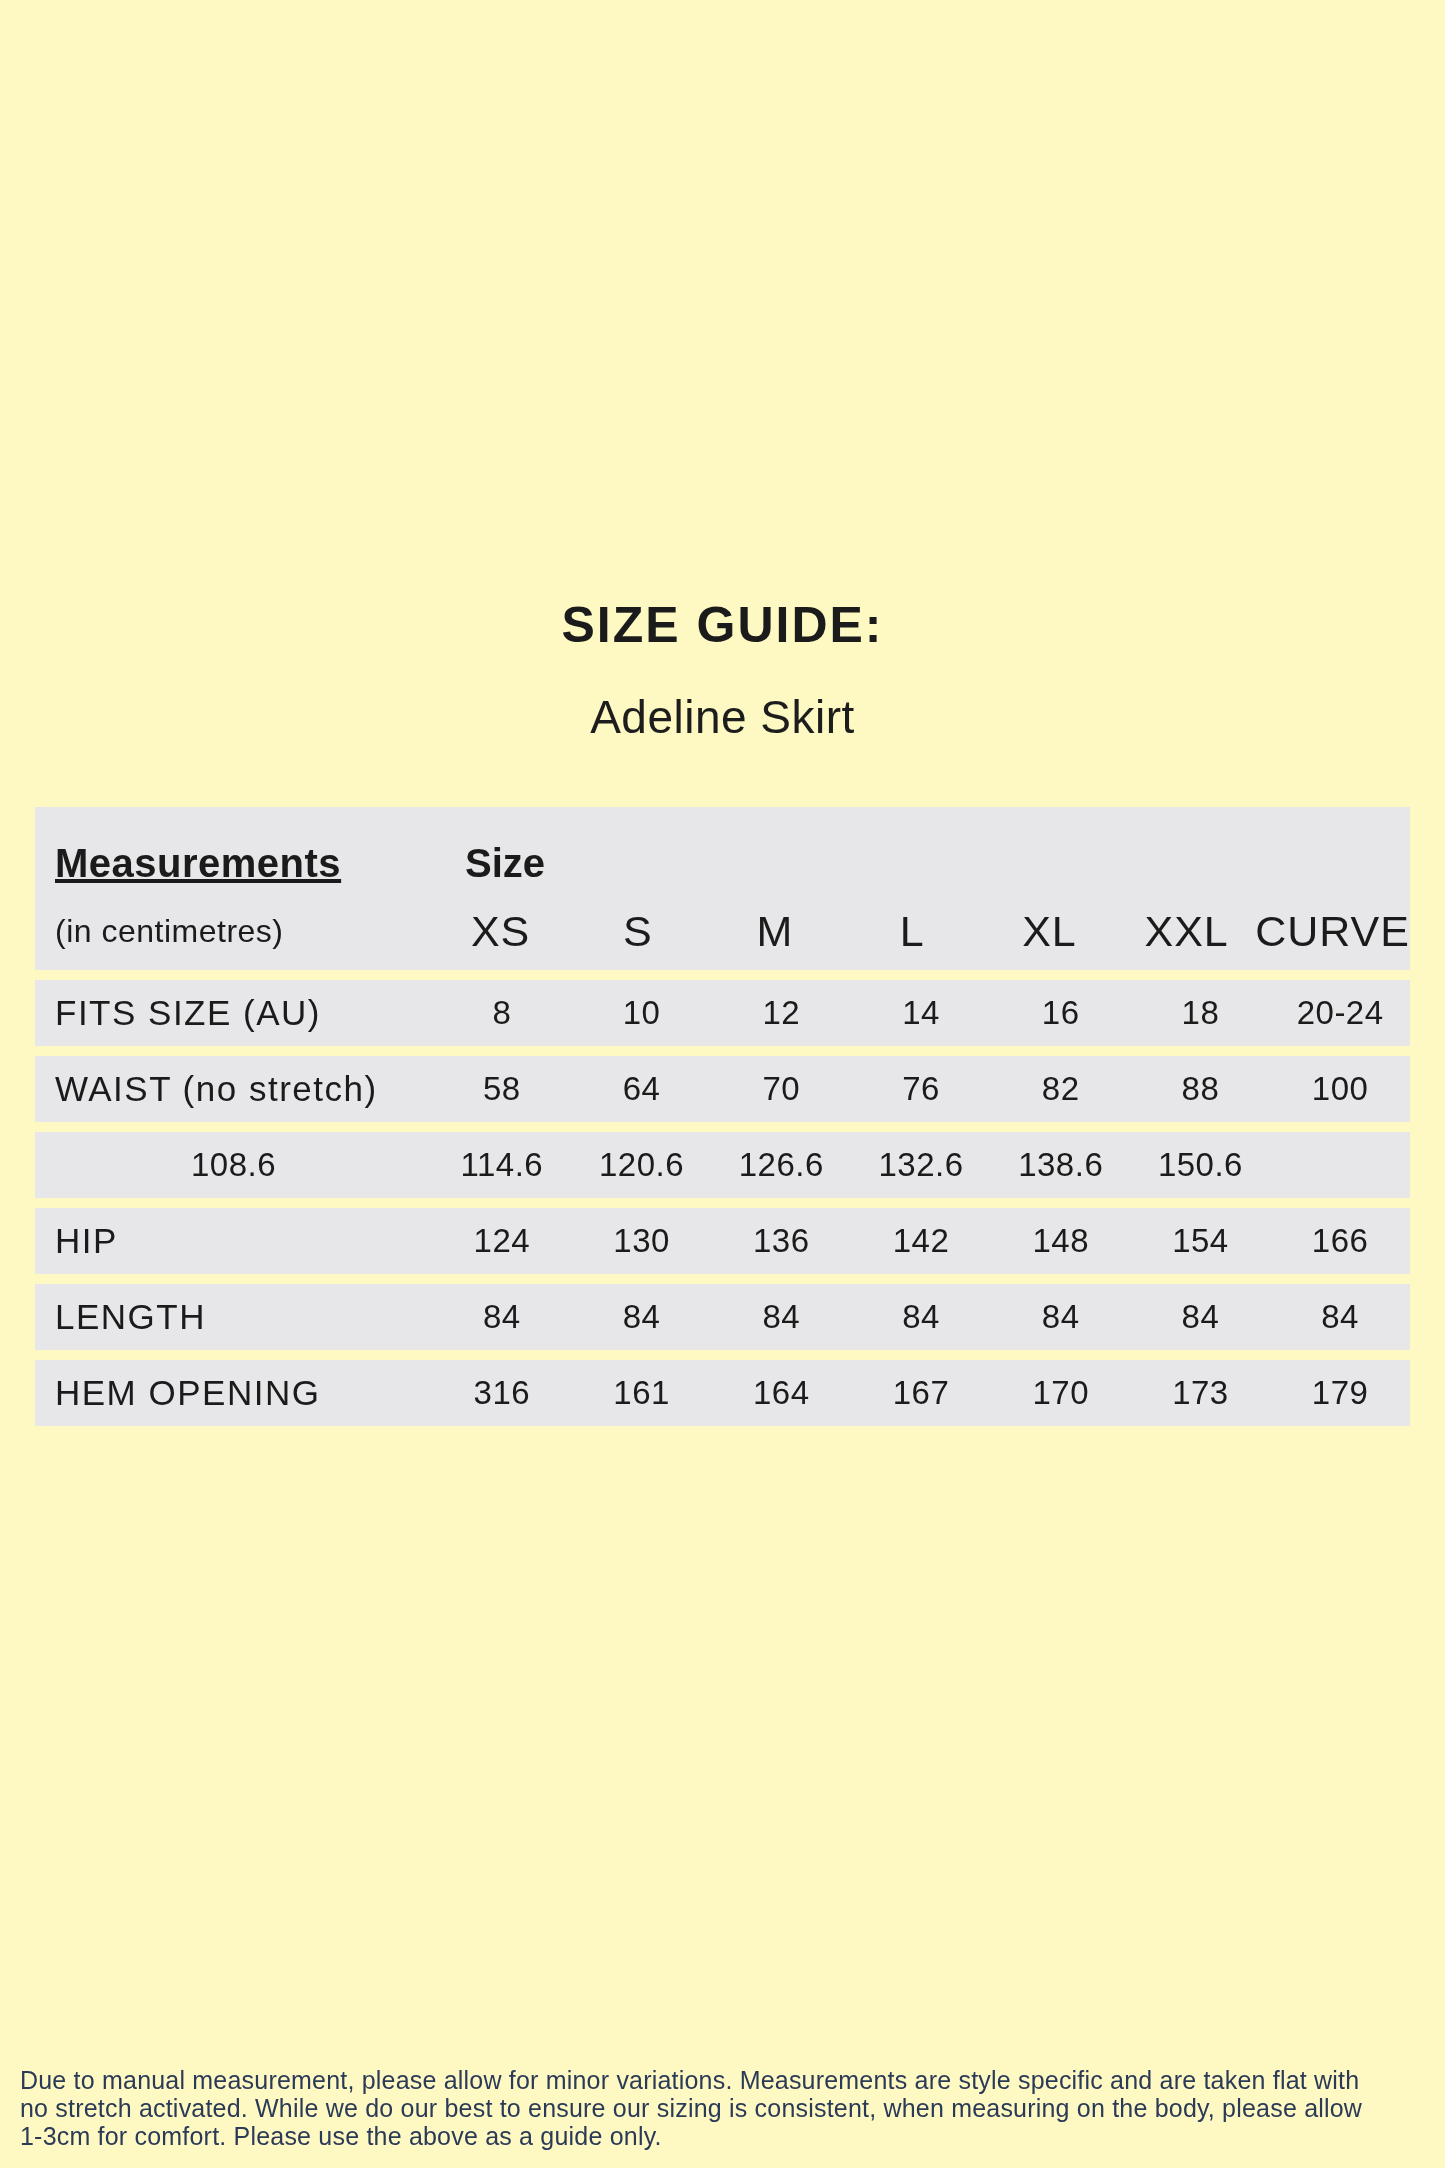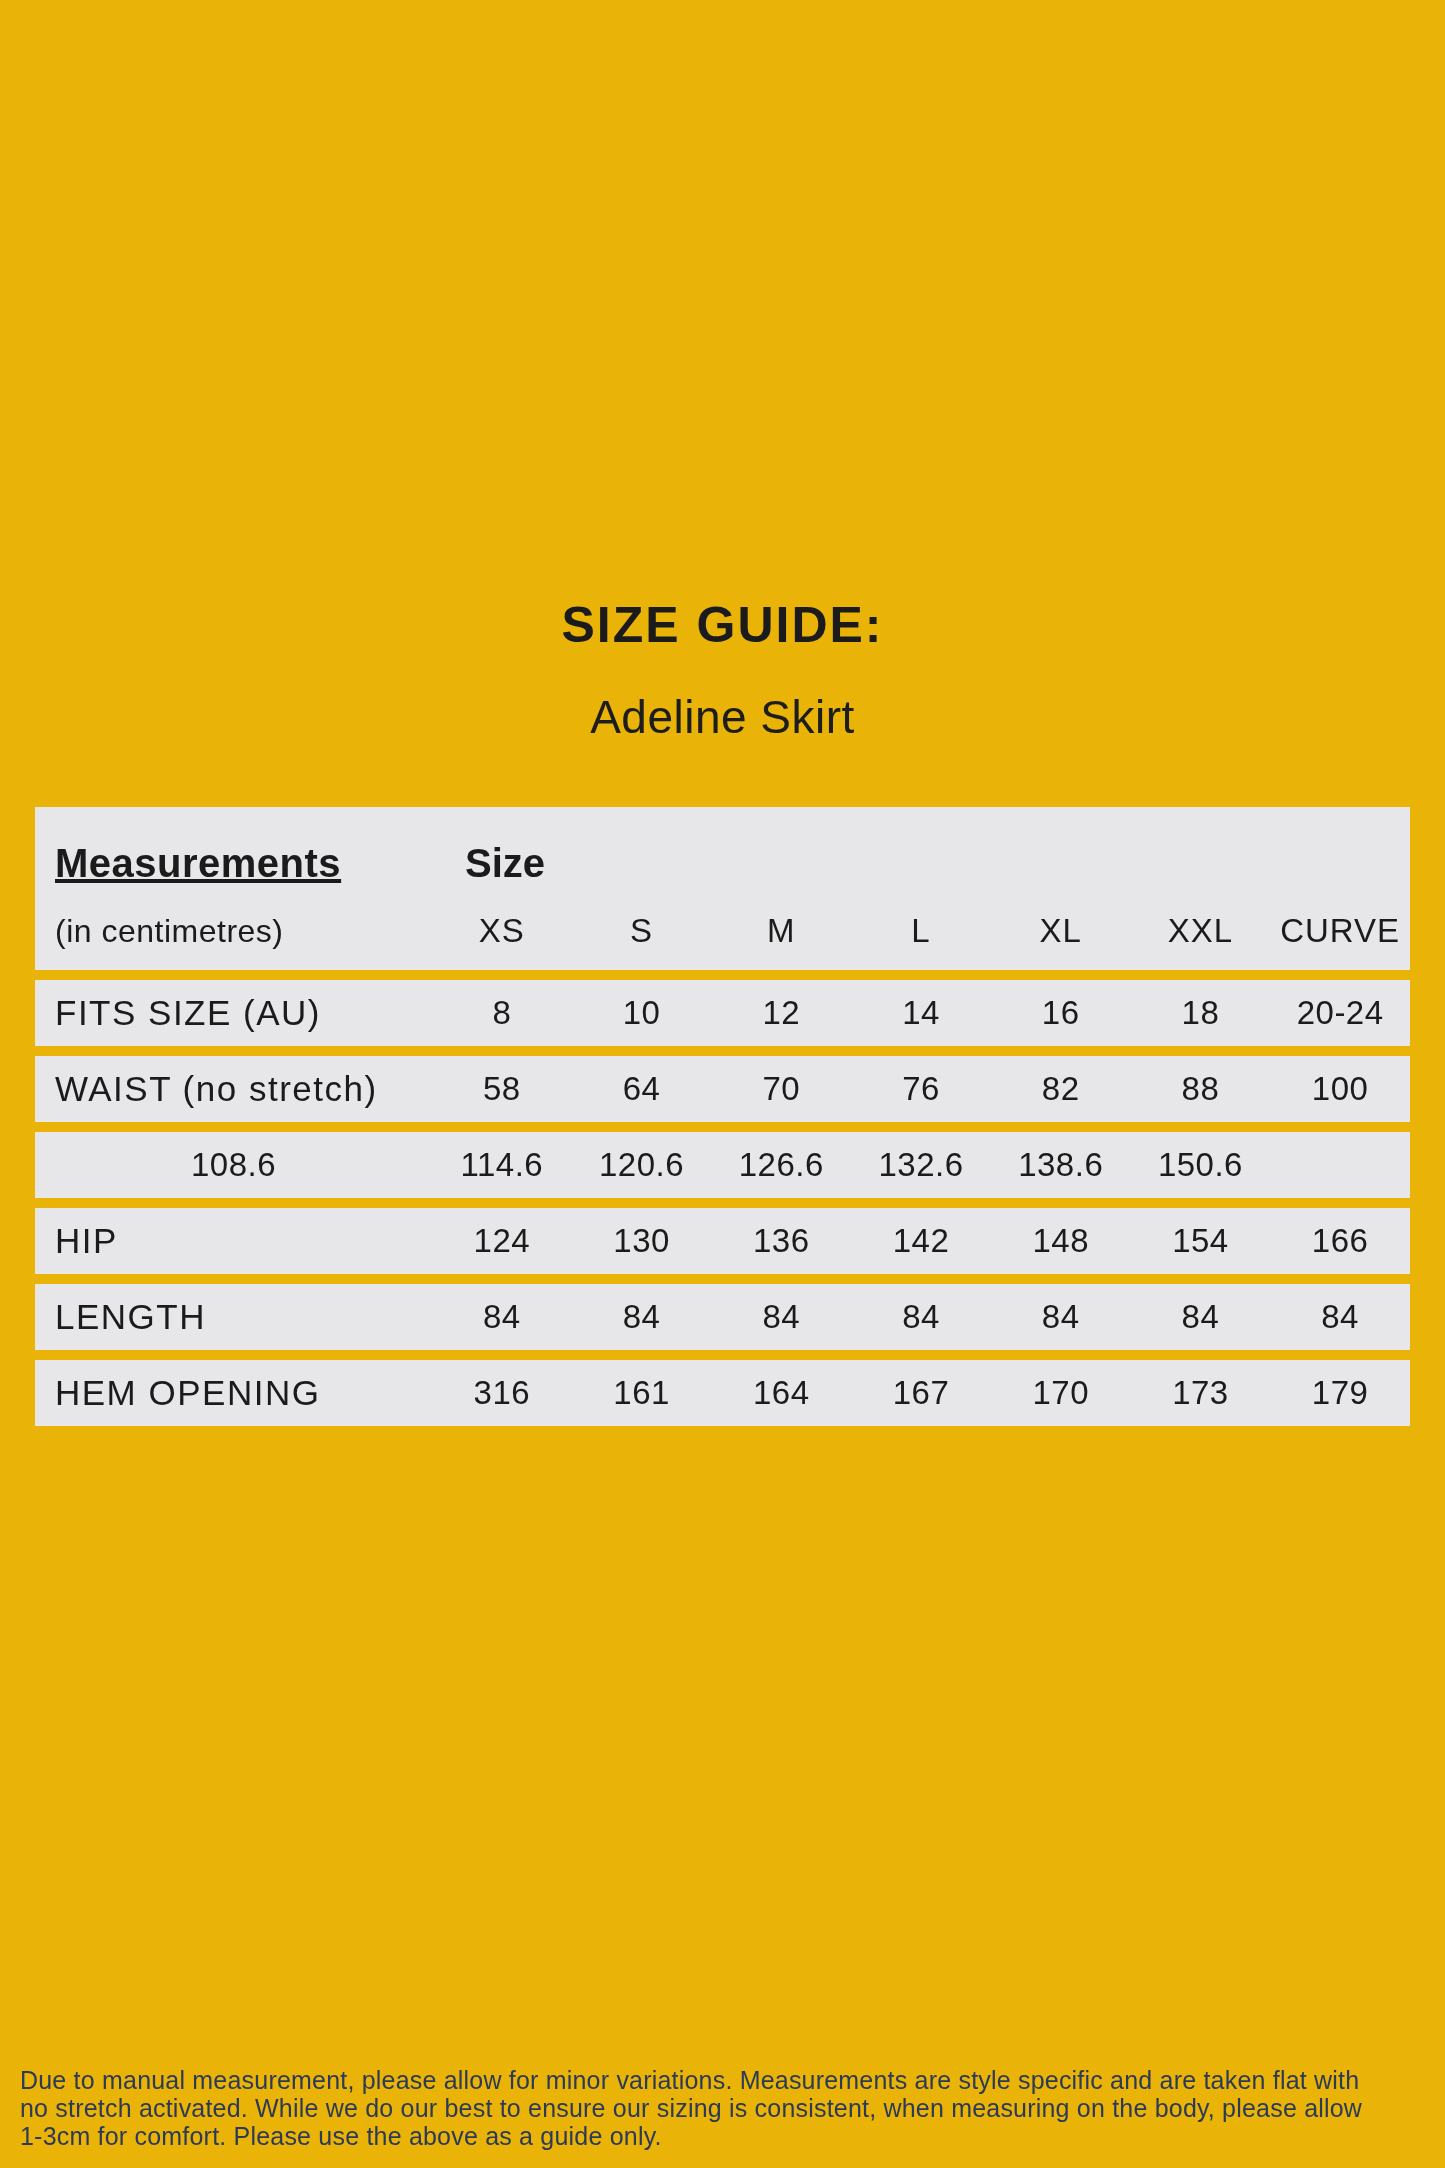--- a/index.html
+++ b/index.html
@@ -2,21 +2,21 @@
 <html><head>
 <meta charset="utf-8">
 <style>
   * { margin:0; padding:0; box-sizing:border-box; }
   html, body {
     width:1445px; height:2168px;
     background:#ffffff;
     font-family:"Liberation Sans", sans-serif;
     color:#1b1b1b;
   }
-  .page { position:relative; width:1445px; height:2168px; overflow:hidden; background:#eab308; }
+  .page { position:relative; width:1445px; height:2168px; overflow:hidden; background:#fef9c3; }
 
   .title {
     position:absolute; top:596px; left:0; width:100%;
     text-align:center; font-size:50px; font-weight:700;
     letter-spacing:2px; color:#1b1b1b;
   }
   .subtitle {
     position:absolute; top:690px; left:0; width:100%;
     text-align:center; font-size:46px; font-weight:400;
     letter-spacing:0.5px; color:#1d1d1d;
@@ -31,21 +31,21 @@
     display:grid; grid-template-columns:397px 1fr;
     height:72px; align-items:center;
   }
   .meas-heading { font-size:40px; font-weight:700; padding-left:20px; letter-spacing:0.5px;text-decoration:underline; }
   .size-heading { font-size:40px; font-weight:700; padding-left:33px; justify-self:start; }
   .hline2 {
     display:grid; grid-template-columns:397px repeat(7, 1fr);
     height:64px; align-items:center;
   }
   .meas-unit { font-size:32px; padding-left:20px; letter-spacing:0.5px; }
-  .size-col { font-size:33px; text-align:center; letter-spacing:1px; }
+  .size-col { font-size:43px; text-align:center; letter-spacing:1px; }
 
   .data-row {
     background:#e7e7e9; height:66px; margin-bottom:10px;
     display:grid; grid-template-columns:397px repeat(7, 1fr);
     align-items:center;
   }
   .row-label { font-size:35px; padding-left:20px; letter-spacing:1.5px; white-space:nowrap; }
   .row-value { font-size:33px; text-align:center; letter-spacing:0.5px; }
 
   .disclaimer {

